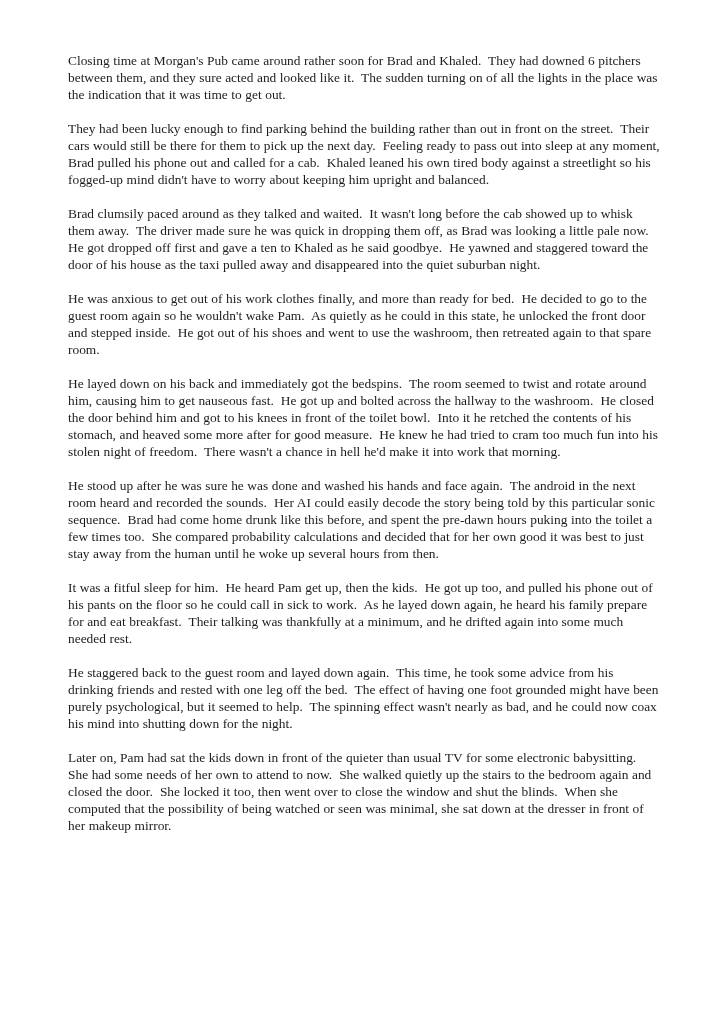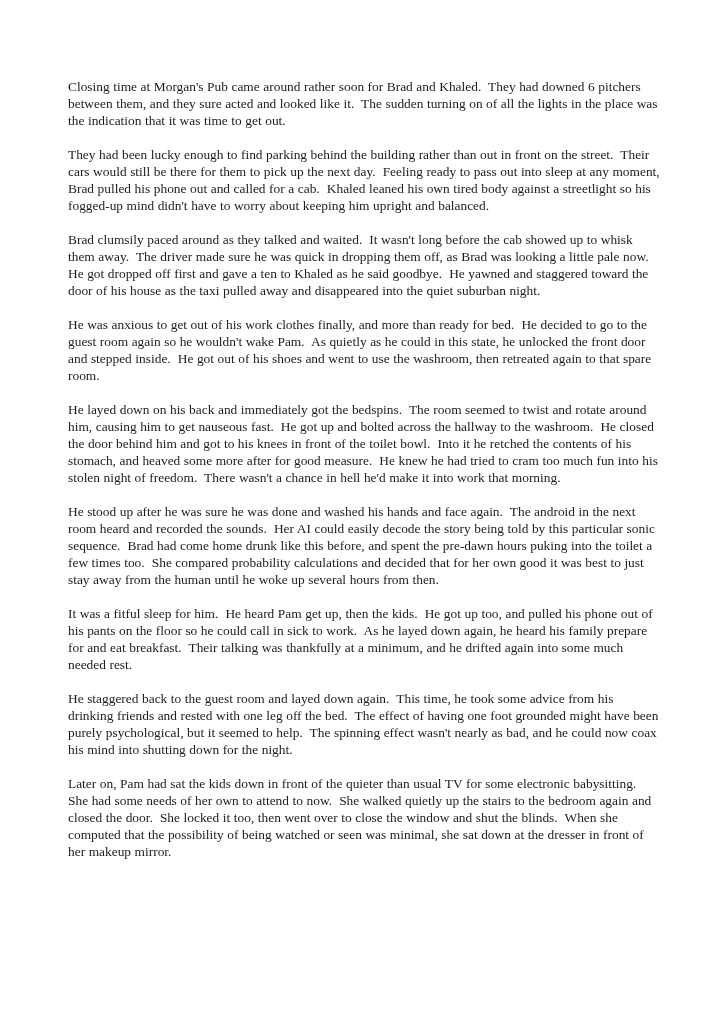--- a/index.html
+++ b/index.html
@@ -11,21 +11,21 @@
     width: 724px;
     height: 1024px;
     overflow: hidden;
     font-family: "Liberation Serif", "DejaVu Serif", serif;
   }
   .page {
     width: 724px;
     height: 1024px;
     background: #ffffff;
     box-sizing: border-box;
-    padding: 78px 61px 0 68px;
+    padding: 52px 61px 0 68px;
   }
   .text-column {
     width: 592px;
   }
   .text-column p {
     margin: 0 0 17px 0;
     font-size: 13.4px;
     line-height: 17px;
     color: #1c1c1c;
     white-space: pre-wrap;

